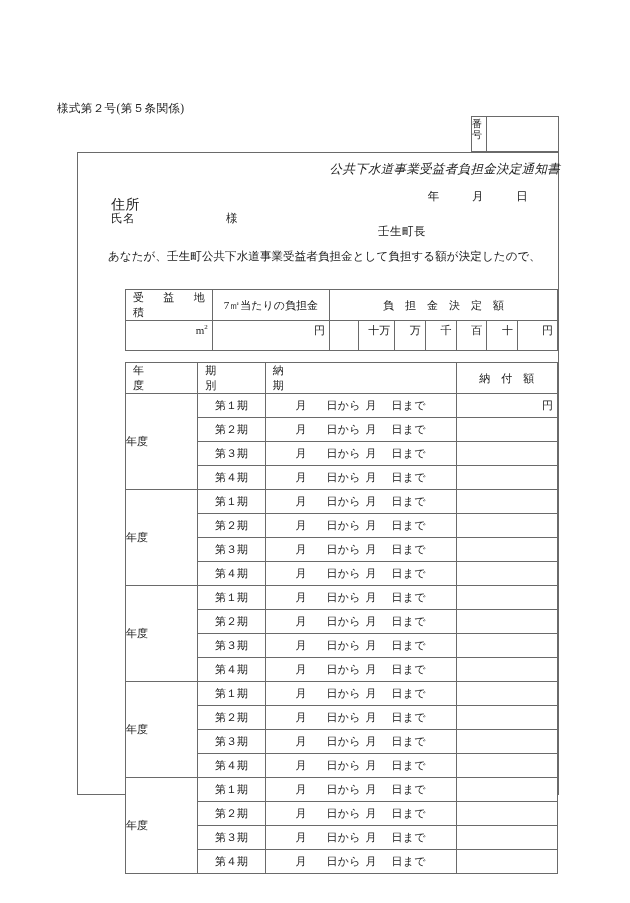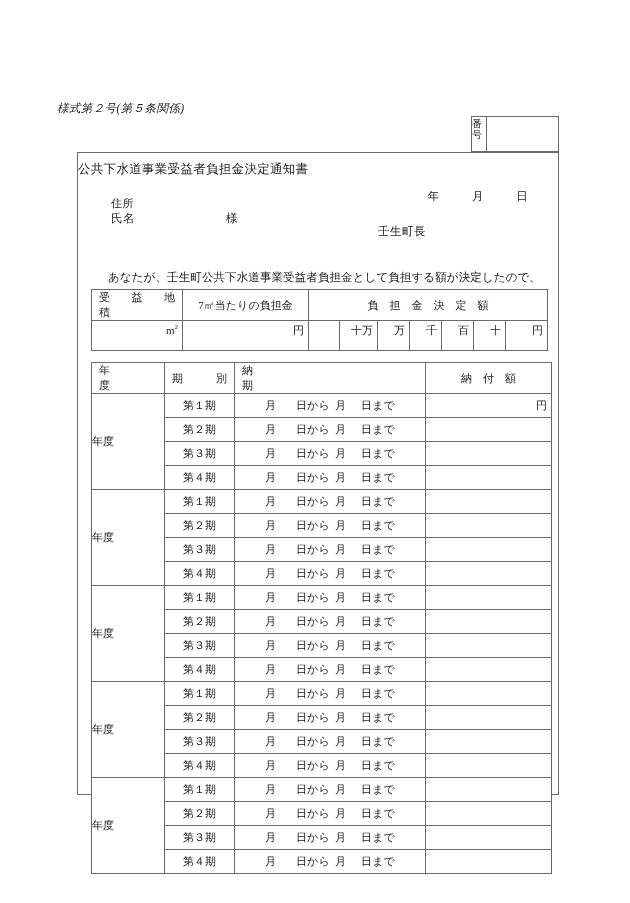--- a/index.html
+++ b/index.html
@@ -20,21 +20,20 @@
   }
 
   
   #form-number {
     position: absolute;
     left: 57px;
     top: 101px;
     font-size: 11.5px;
     letter-spacing: 0.4px;
     white-space: nowrap;
-    font-style: italic;
   }
 
   
   #number-box {
     position: absolute;
     left: 471px;
     top: 116px;
     width: 88px;
     height: 36px;
     border: 1px solid #6a6a6a;
@@ -65,41 +64,42 @@
     border: 1px solid #6a6a6a;
     box-sizing: border-box;
   }
 
   
   #doc-title {
     position: absolute;
     left: 0;
     top: 8px;
     width: 482px;
-    text-align: left;
+    text-align: right;
     font-size: 12.5px;
     letter-spacing: 0.3px;
+    font-style: italic;
   }
   #date-line {
     position: absolute;
     right: 30px;
     top: 26px;
     font-size: 11.5px;
     letter-spacing: 0.3px;
     margin-top: 10px;
   }
   #date-line span { display: inline-block; }
   .date-gap { width: 26px; }
 
   
   #address-label {
     position: absolute;
     left: 33px;
     top: 43px;
-    font-size: 11px;
+    font-size: 14px;
     letter-spacing: 0.5px;
   }
   #name-label {
     position: absolute;
     left: 33px;
     top: 58px;
     font-size: 11.5px;
     letter-spacing: 0.5px;
   }
   #name-honorific {
@@ -120,27 +120,28 @@
   
   #body-text {
     position: absolute;
     left: 17px;
     top: 95px;
     width: 450px;
     font-size: 11.5px;
     line-height: 17px;
     letter-spacing: 0.1px;
   }
-  #body-text .indent { padding-left: 13px; display: block; margin-top: 21px; }
+  #body-text .indent { padding-left: 13px; display: block; }
 
   
   table.form-table {
     position: absolute;
     border-collapse: collapse;
     table-layout: fixed;
+    margin-left: 34px;
   }
   table.form-table td {
     border: 1px solid #6a6a6a;
     font-size: 11px;
     padding: 0;
     vertical-align: middle;
     background: #ffffff;
   }
   .h-center { text-align: center; }
   .h-right  { text-align: right; padding-right: 4px !important; }

